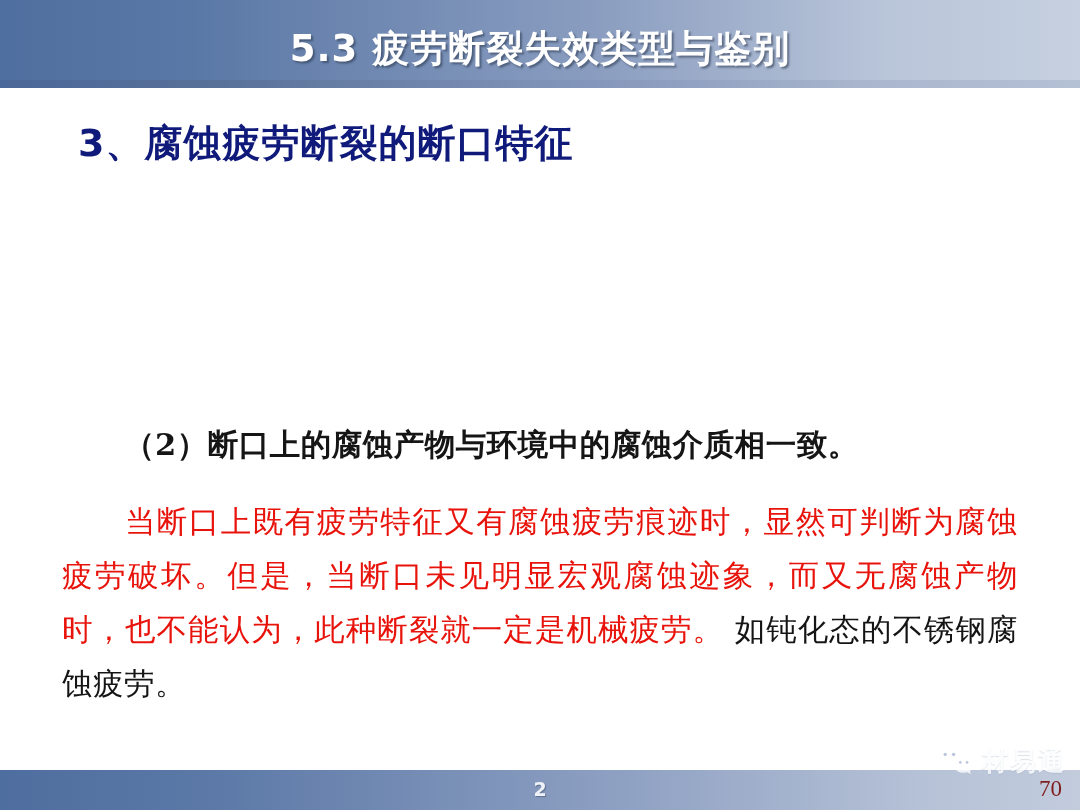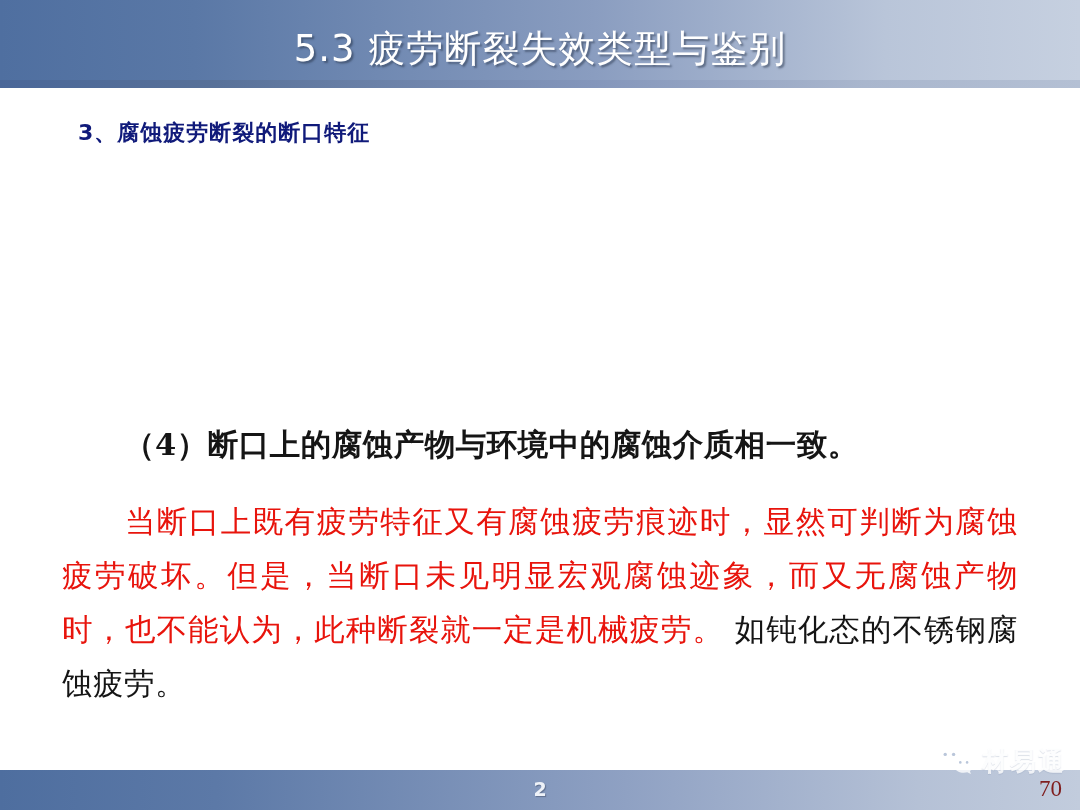--- a/index.html
+++ b/index.html
@@ -40,42 +40,42 @@
     background: linear-gradient(to right, #4a6799 0%, #587199 20%, #8496bb 55%, #a9b6cd 80%, #b4c0d4 100%);
   }
   .header-title {
     position: absolute;
     left: 0;
     top: 24px;
     width: 1080px;
     text-align: center;
     color: #ffffff;
     font-size: 37px;
-    font-weight: normal;
+    font-weight: bold;
     letter-spacing: 1px;
     text-shadow: 2px 2px 2px rgba(40,52,74,0.55);
     font-family: "DejaVu Sans", "Liberation Sans", sans-serif;
     white-space: nowrap;
   }
 
   
   .content {
     position: absolute;
     left: 0;
     top: 88px;
     width: 1080px;
     height: 682px;
   }
 
   .section-heading {
     position: absolute;
     left: 78px;
     top: 30px;
     color: #101a7a;
-    font-size: 22px;
+    font-size: 38px;
     font-weight: bold;
     letter-spacing: 1px;
     font-family: "DejaVu Sans", "Liberation Sans", sans-serif;
     white-space: nowrap;
   }
 
   .para {
     position: absolute;
     left: 62px;
     width: 956px;
@@ -170,21 +170,21 @@
     <div class="header-underline"></div>
   </div>
   <div class="header-title">5.3  疲劳断裂失效类型与鉴别</div>
 
   <div class="content">
 
     <div class="section-heading">3、腐蚀疲劳断裂的断口特征</div>
 
 
     <div class="para" id="para-4">
-      <span class="indent"></span><span>（4）断口上的腐蚀产物与环境中的腐蚀介质相一致。</span>
+      <span class="indent"></span><span>（2）断口上的腐蚀产物与环境中的腐蚀介质相一致。</span>
     </div>
 
     <div class="para-red">
       <span class="indent"></span><span>当断口上既有疲劳特征又有腐蚀疲劳痕迹时，显然可判断为腐蚀疲劳破坏。但是，当断口未见明显宏观腐蚀迹象，而又无腐蚀产物时，也不能认为，此种断裂就一定是机械疲劳。</span><span class="tail-black"> 如钝化态的不锈钢腐蚀疲劳。</span>
     </div>
 
   </div>
 
   <div class="footer-bar"></div>
   <div class="footer-number">2</div>

